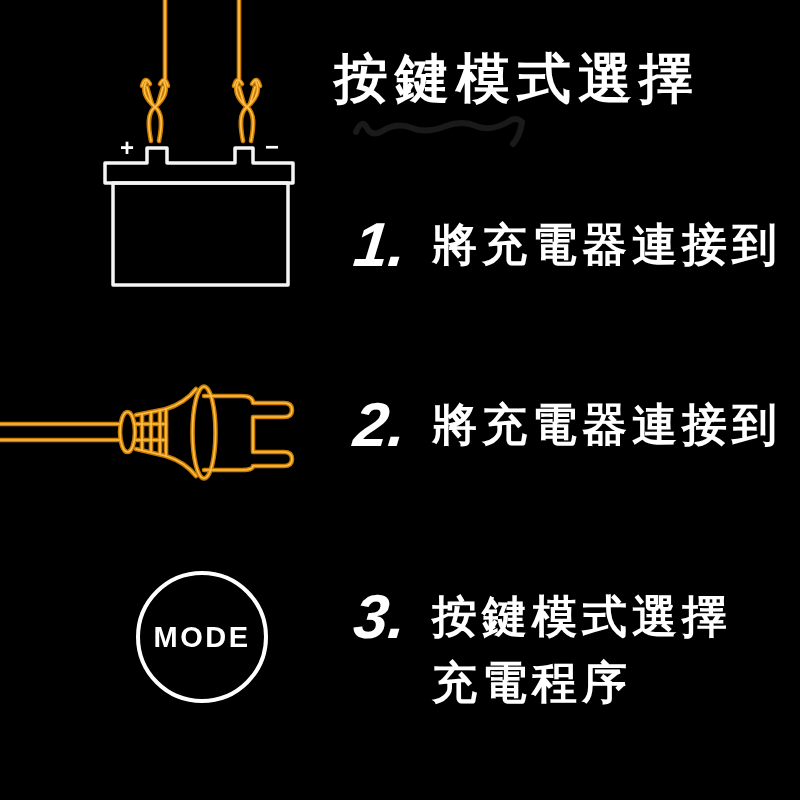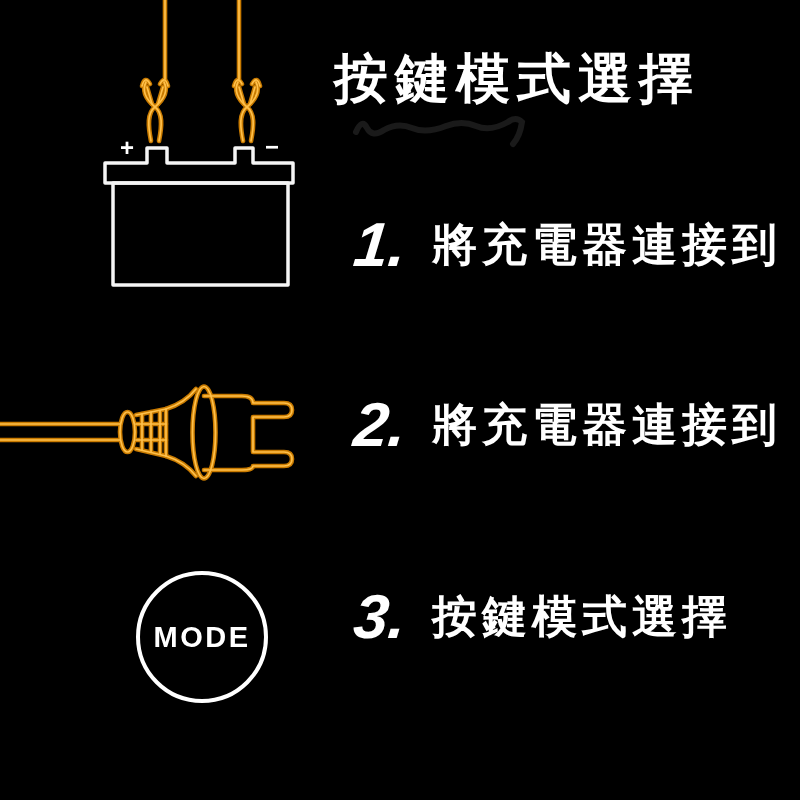--- a/index.html
+++ b/index.html
@@ -122,16 +122,17 @@
     <div class="num">2.</div>
     <div class="lines">
       <div>將充電器連接到</div>
     </div>
   </div>
 
   <div class="step step3">
     <div class="num">3.</div>
     <div class="lines">
       <div>按鍵模式選擇</div>
+      <div>充電程序</div>
     </div>
   </div>
 
 </div>
 
 </body></html>

